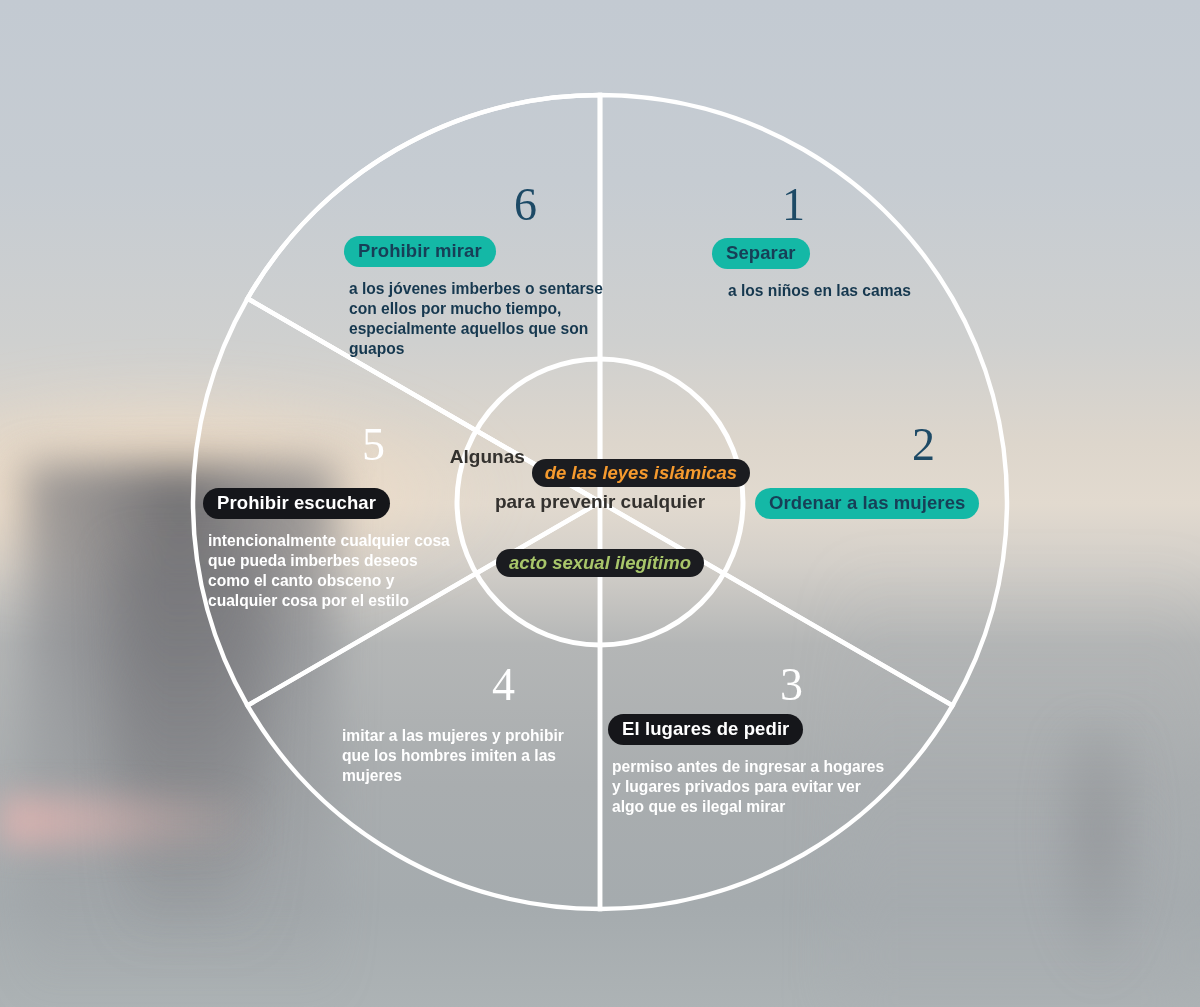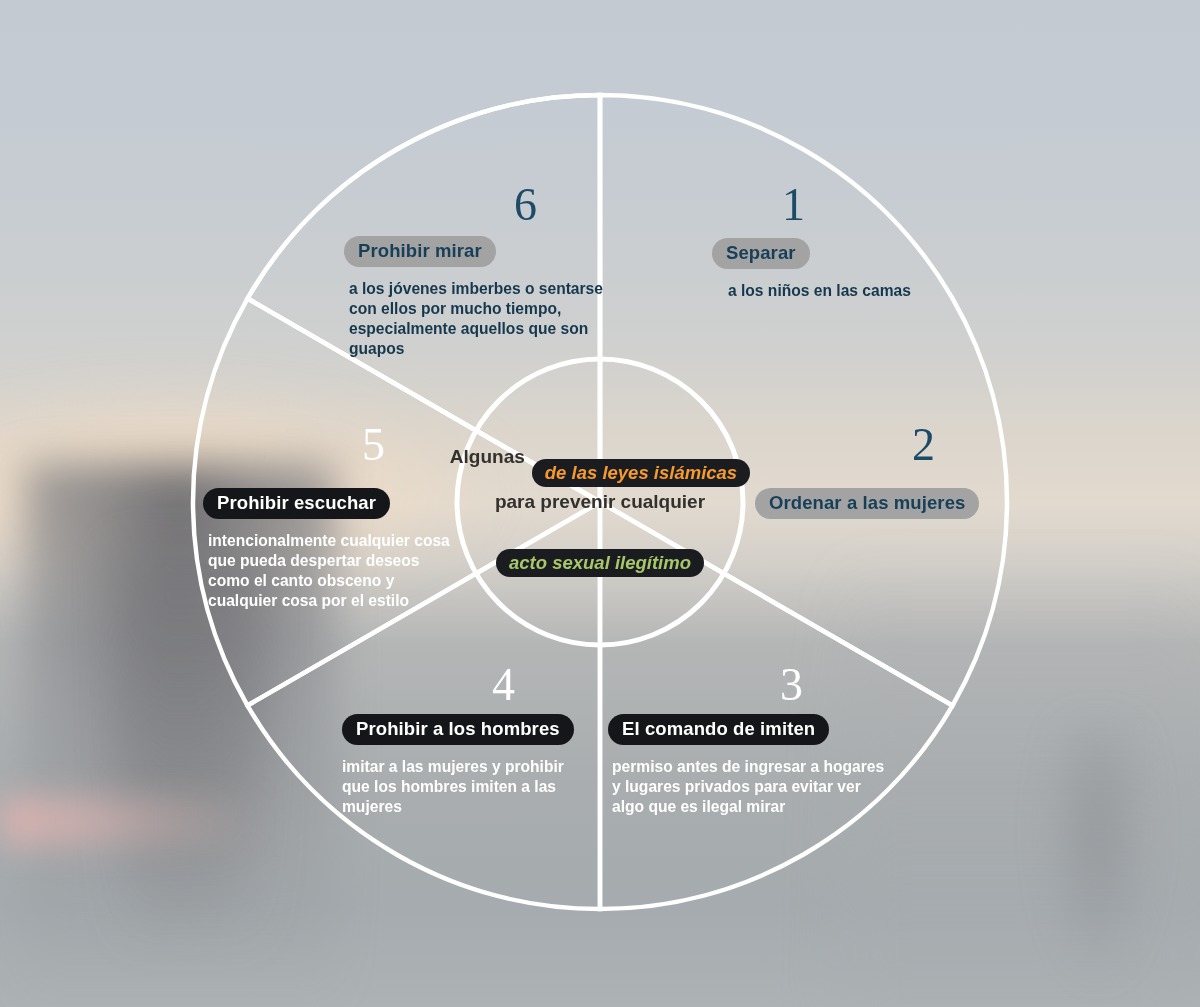--- a/index.html
+++ b/index.html
@@ -112,21 +112,21 @@
 
   .pill {
     display: inline-block;
     border-radius: 999px;
     padding: 4px 14px 5px 14px;
     font-size: 18.5px;
     font-weight: 600;
     letter-spacing: 0.1px;
     white-space: nowrap;
   }
-  .pill.cream { background: #a3a3a3; color: #173f57; }
+  .pill.cream { background: #14b8a6; color: #173f57; }
   .pill.dark  { background: #15161a; color: #ffffff; }
 
   .body {
     margin-top: 12px;
     font-size: 15.6px;
     line-height: 1.28;
     font-weight: 700;
   }
   .body.navy  { color: #16384f; }
   .body.white { color: #ffffff; }
@@ -201,32 +201,31 @@
   <div class="seg-text" style="left:712px; top:238px; width:250px; text-align:left;">
     <span class="pill cream">Separar</span>
     <div class="body navy" style="padding-left:16px;">a los niños en las camas</div>
   </div>
 
   <div class="seg-text" style="left:755px; top:488px; width:240px; text-align:left;">
     <span class="pill cream">Ordenar a las mujeres</span>
   </div>
 
   <div class="seg-text" style="left:608px; top:714px; width:288px; text-align:left;">
-    <span class="pill dark">El comando de imiten</span>
+    <span class="pill dark">El lugares de pedir</span>
     <div class="body white" style="padding-left:4px;">permiso antes de ingresar a hogares y lugares privados para evitar ver algo que es ilegal mirar</div>
   </div>
 
   <div class="seg-text" style="left:336px; top:714px; width:244px; text-align:left;">
-    <span class="pill dark" style="margin-left:6px;">Prohibir a los hombres</span>
     <div class="body white" style="padding-left:6px;">imitar a las mujeres y prohibir que los hombres imiten a las mujeres</div>
   </div>
 
   <div class="seg-text" style="left:203px; top:488px; width:252px; text-align:left;">
     <span class="pill dark">Prohibir escuchar</span>
-    <div class="body white" style="padding-left:5px;">intencionalmente cualquier cosa que pueda despertar deseos como el canto obsceno y cualquier cosa por el estilo</div>
+    <div class="body white" style="padding-left:5px;">intencionalmente cualquier cosa que pueda imberbes deseos como el canto obsceno y cualquier cosa por el estilo</div>
   </div>
 
   <div class="seg-text" style="left:344px; top:236px; width:262px; text-align:left;">
     <span class="pill cream">Prohibir mirar</span>
     <div class="body navy" style="padding-left:5px;">a los jóvenes imberbes o sentarse con ellos por mucho tiempo, especialmente aquellos que son guapos</div>
   </div>
 
   <div id="hub">
     <div class="line row-mix">
       <span class="plain">Algunas</span>

